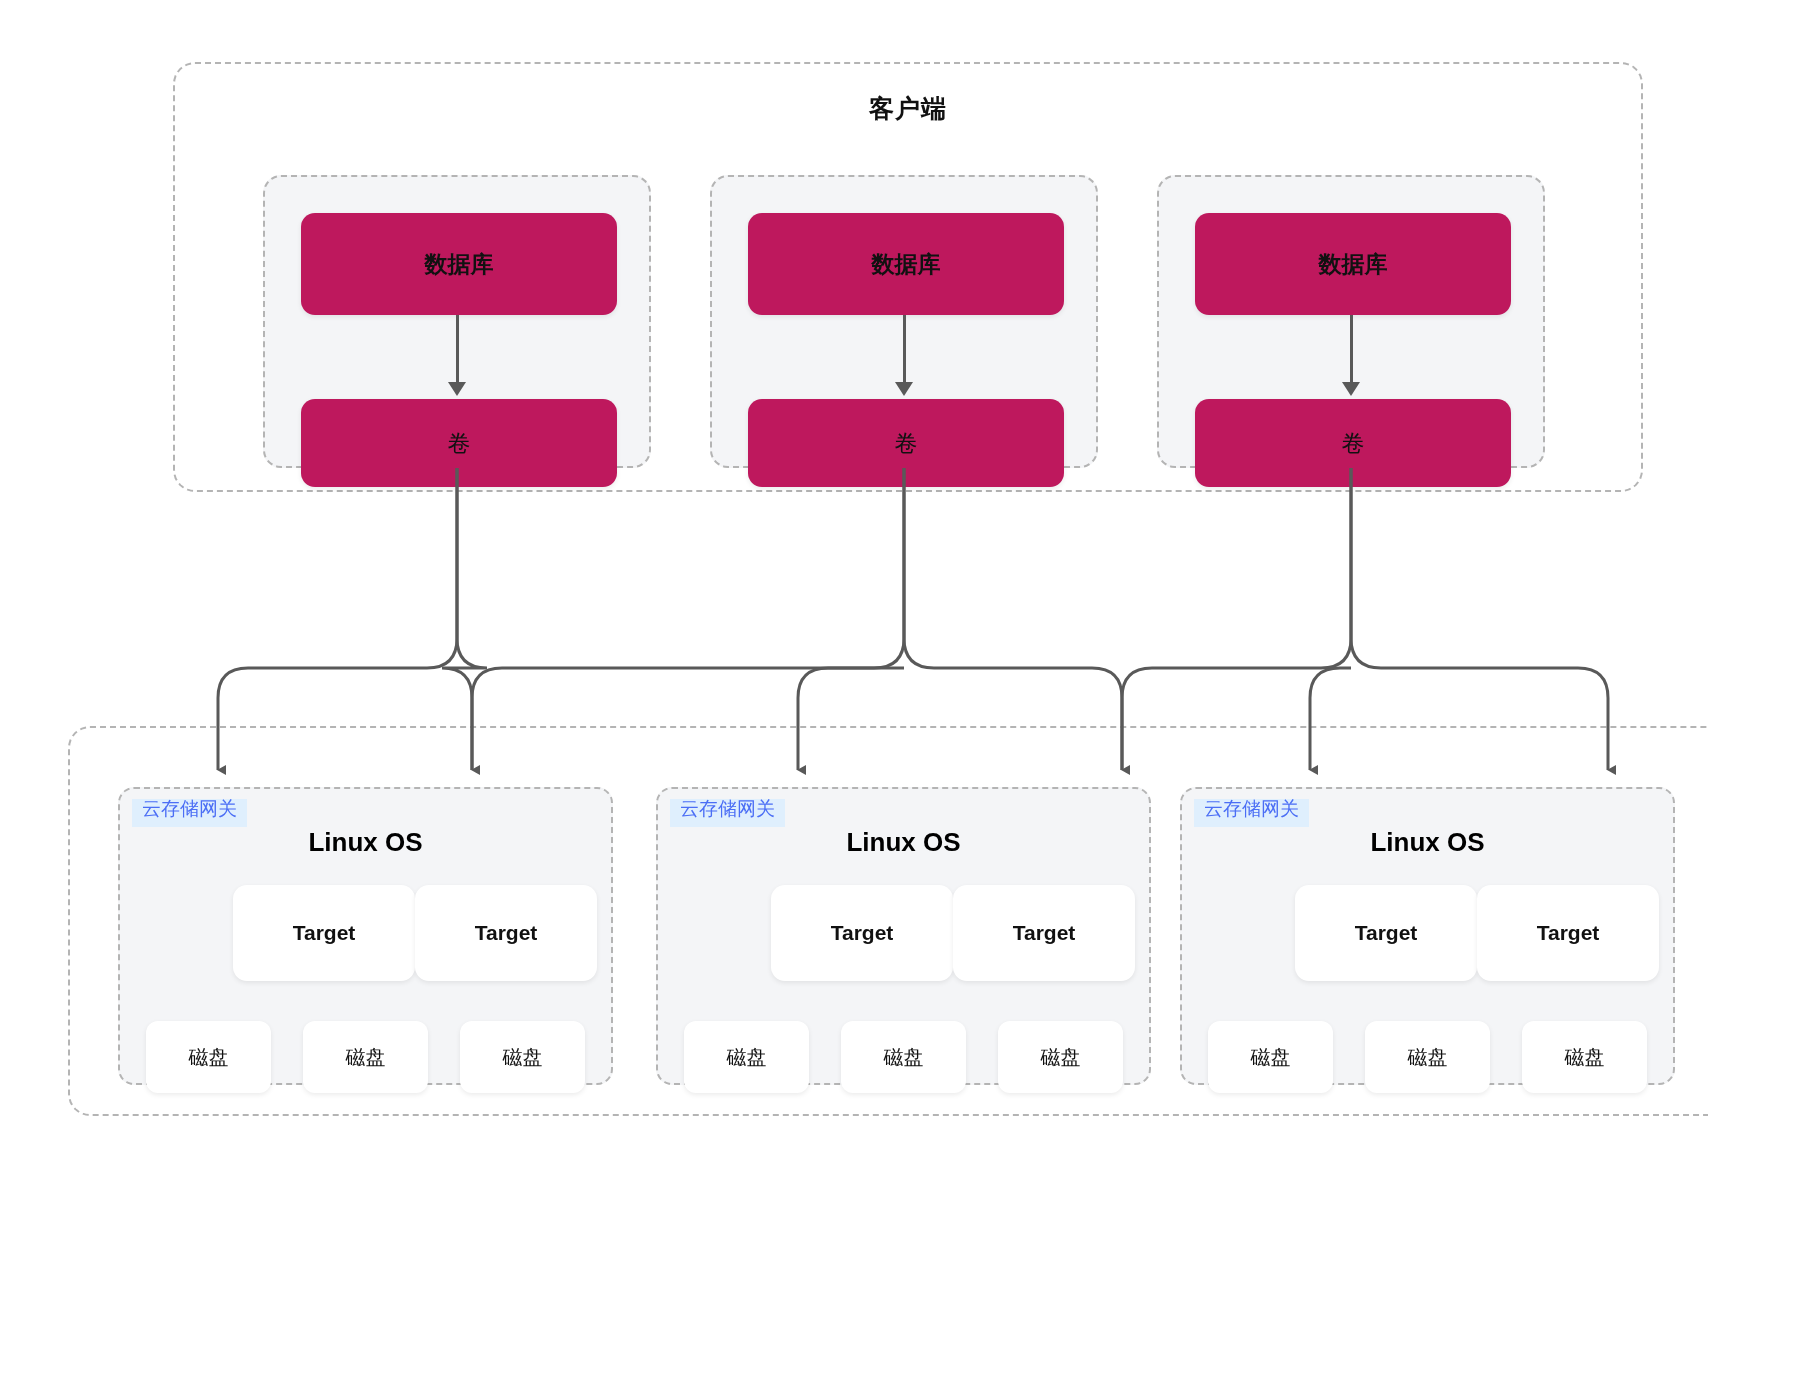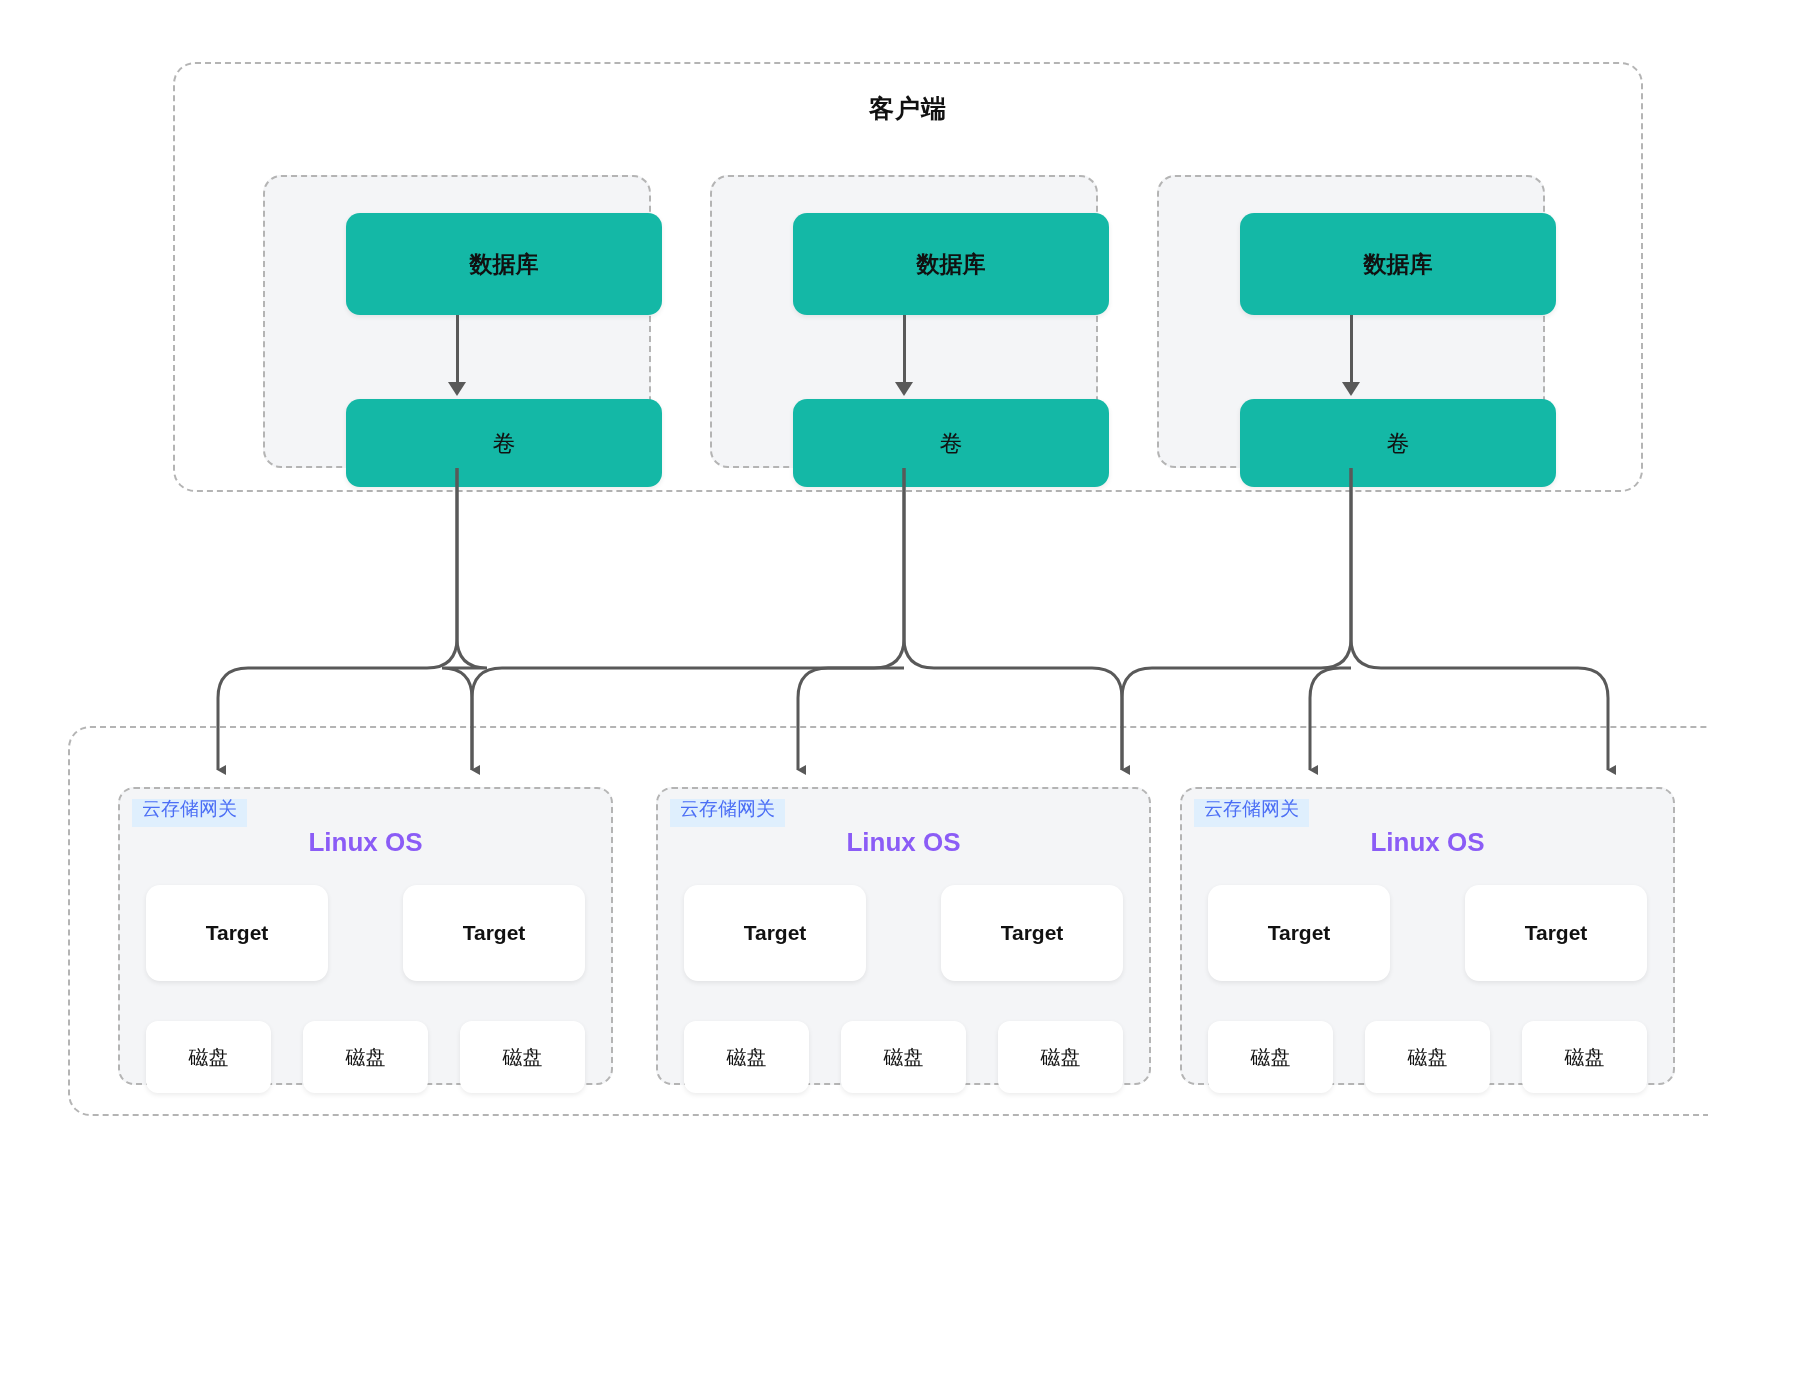--- a/index.html
+++ b/index.html
@@ -84,28 +84,27 @@
     background: #f4f5f7;
     box-sizing: border-box;
     z-index: 2;
   }
   .client-group.g0 { left: 263px; }
   .client-group.g1 { left: 710px; }
   .client-group.g2 { left: 1157px; }
 
   .card {
     position: absolute;
-    background: #14b8a6;
+    background: #be185d;
     border-radius: 14px;
     box-shadow: 0 2px 5px rgba(0,0,0,0.08);
     display: flex;
     align-items: center;
     justify-content: center;
     box-sizing: border-box;
-    margin-left: 45px;
   }
   .card-db {
     left: 36px;
     top: 36px;
     width: 316px;
     height: 102px;
     font-size: 23px;
     font-weight: bold;
   }
   .card-vol {
@@ -170,31 +169,31 @@
   }
 
   .os-title {
     position: absolute;
     left: 0;
     right: 0;
     top: 38px;
     text-align: center;
     font-size: 26px;
     font-weight: bold;
-    color: #8b5cf6;
+    color: #000000;
     z-index: 2;
   }
 
   .target-row {
     position: absolute;
     left: 26px;
-    right: 26px;
+    right: 14px;
     top: 96px;
     display: flex;
-    justify-content: space-between;
+    justify-content: flex-end;
   }
   .target-card {
     width: 182px;
     height: 96px;
     background: #ffffff;
     border-radius: 14px;
     box-shadow: 0 2px 5px rgba(0,0,0,0.08);
     display: flex;
     align-items: center;
     justify-content: center;

